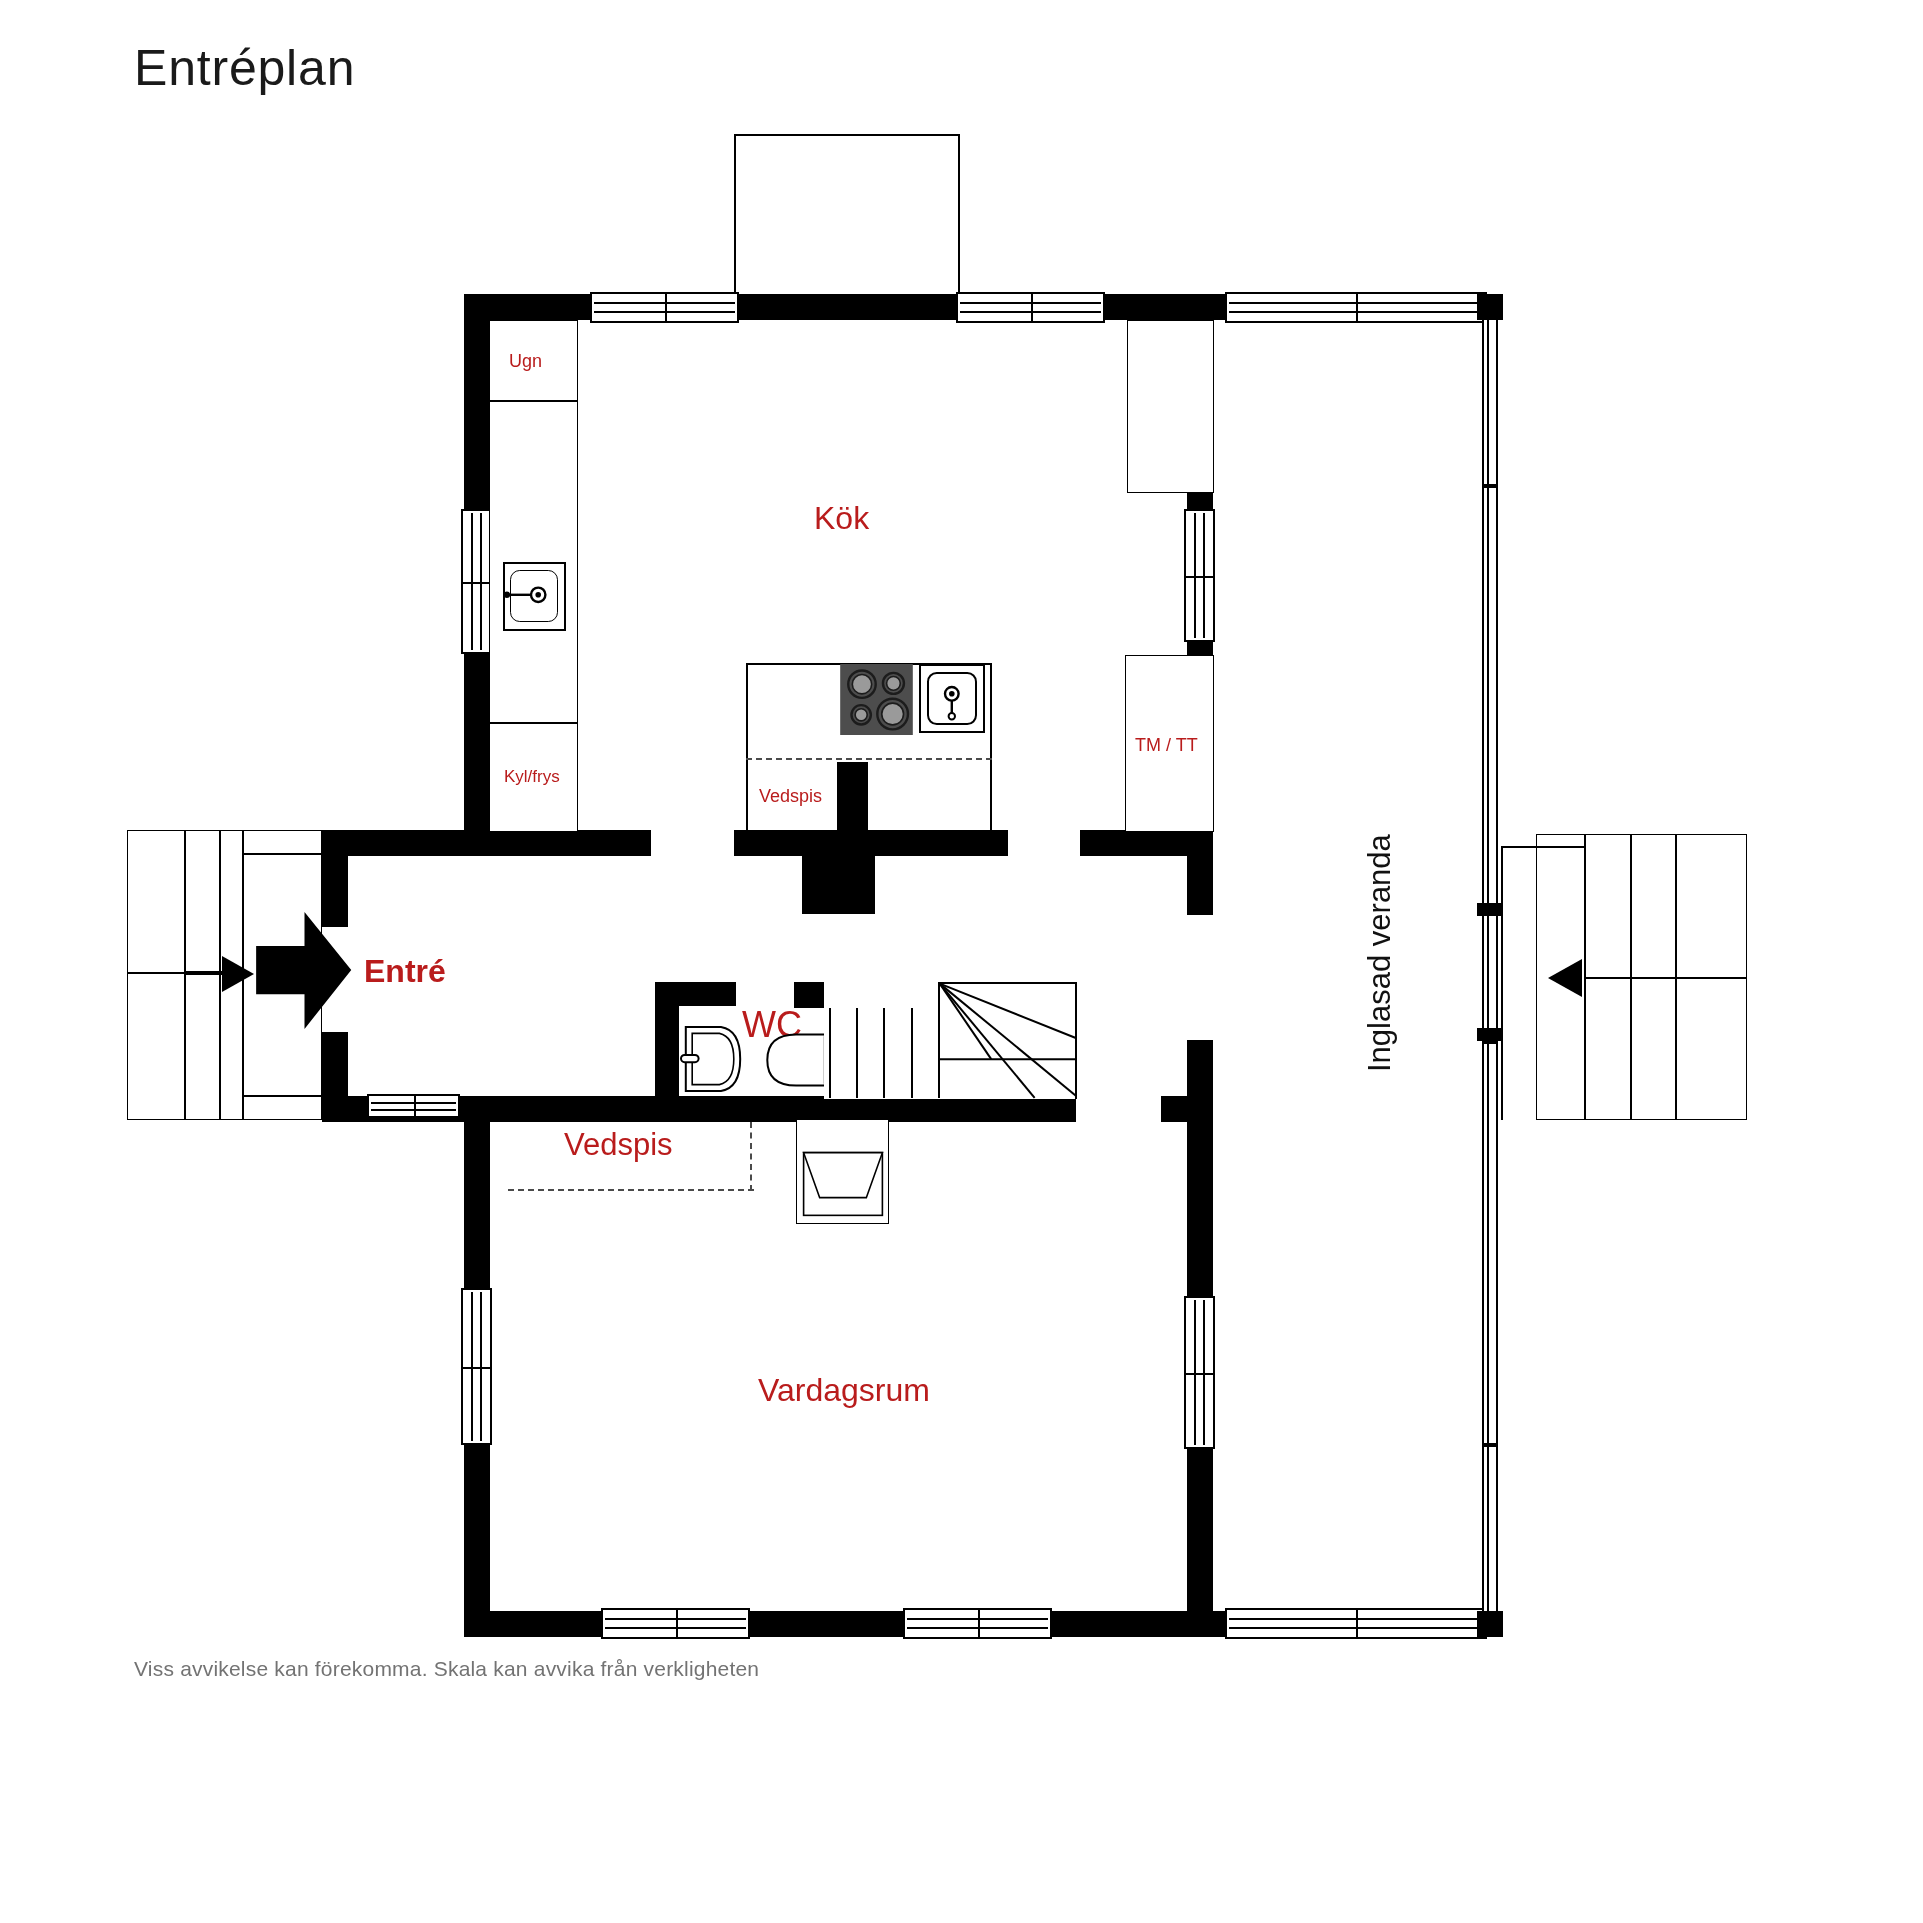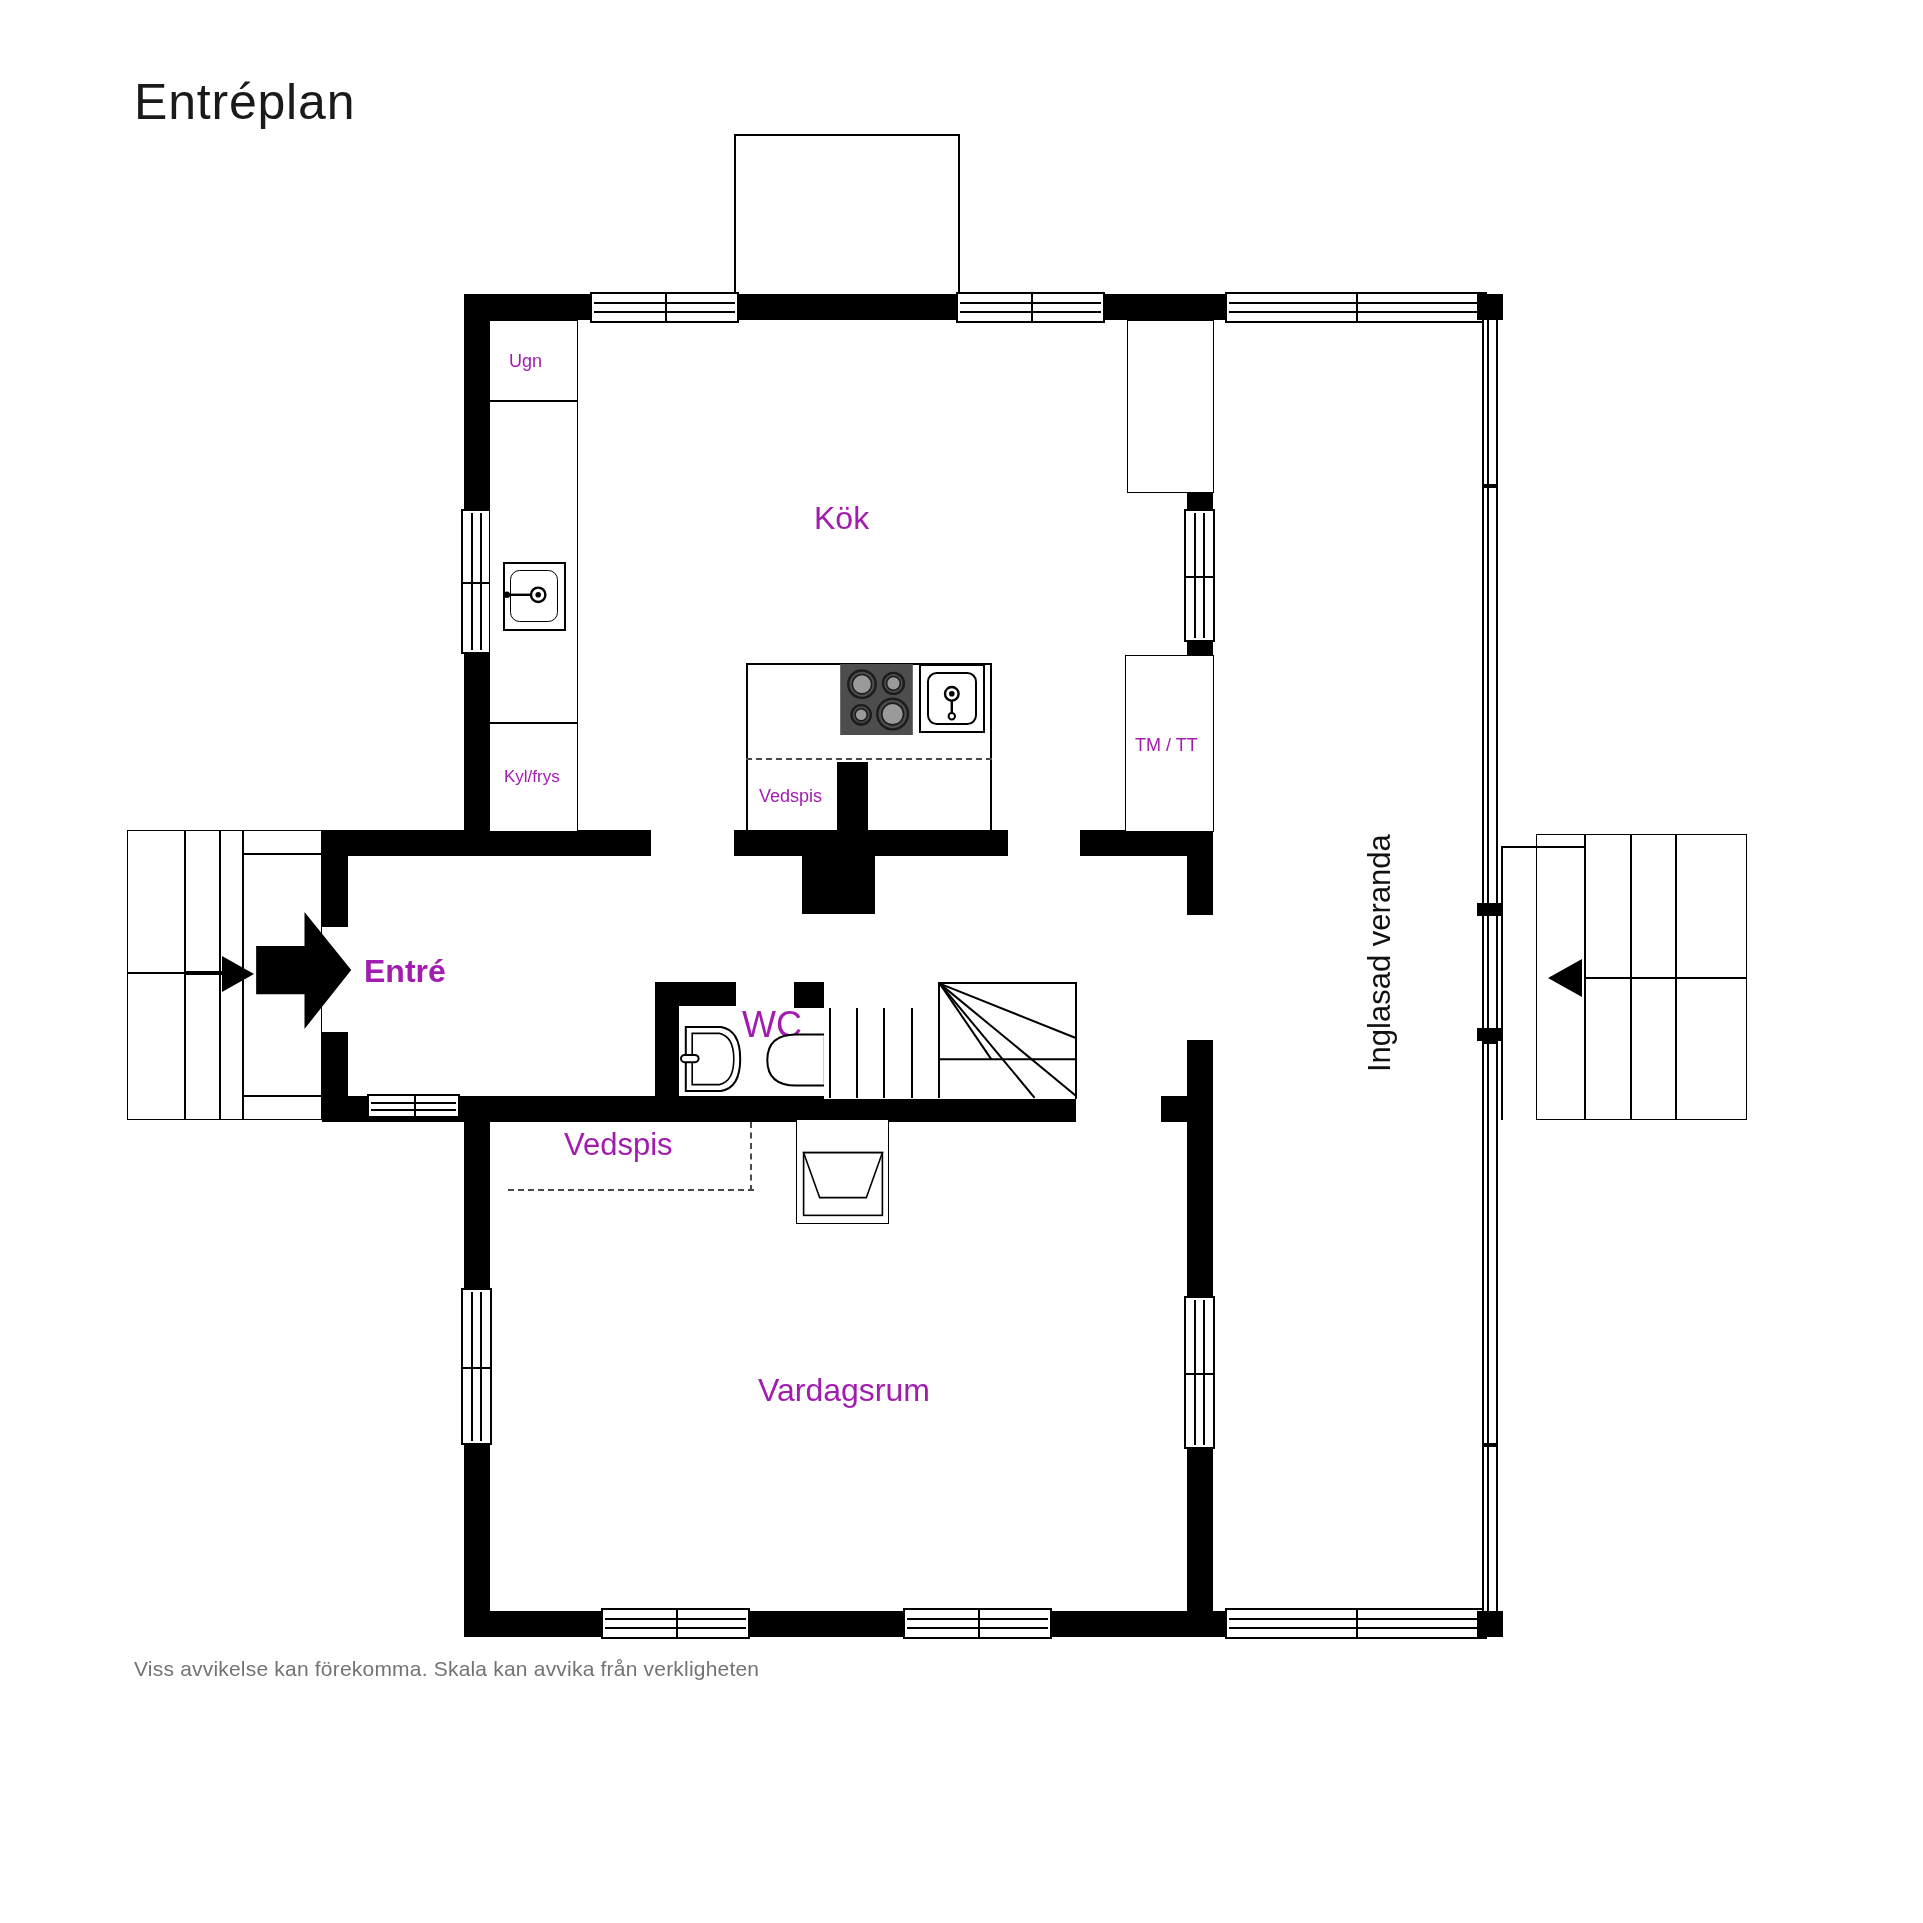--- a/index.html
+++ b/index.html
@@ -10,33 +10,32 @@
     color:#111111;
     overflow:hidden;
     position:relative;
   }
   #page{position:absolute;inset:0;background:#fff;}
 
   #title{
     position:absolute;left:134px;top:39px;
     font-size:50px;letter-spacing:0.8px;font-weight:400;color:#1a1a1a;
     white-space:nowrap;
-    margin-top:34px;
   }
   #footer{
     position:absolute;left:134px;top:1657px;
     font-size:21px;color:#737373;white-space:nowrap;letter-spacing:0.2px;
   }
 
   
   .wall{position:absolute;background:#000;}
   .thin{position:absolute;border:1.6px solid #000;background:#fff;box-sizing:border-box;}
   .thin1{position:absolute;border:1.2px solid #000;background:#fff;box-sizing:border-box;}
   .line{position:absolute;background:#000;}
-  .lbl{position:absolute;white-space:nowrap;color:#a21caf;}
+  .lbl{position:absolute;white-space:nowrap;color:#b91c1c;}
   .lbl-room{font-size:32px;}
   .lbl-small{font-size:18px;}
   .dashed-h{position:absolute;border-top:2.4px dashed #4a4a4a;}
   .dashed-v{position:absolute;border-left:2.4px dashed #4a4a4a;}
 
   
   
   .win-h{position:absolute;background:#fff;border:2px solid #000;box-sizing:border-box;}
   .win-h::before{content:"";position:absolute;left:1.6px;right:1.6px;top:28%;height:2px;background:#000;}
   .win-h::after{content:"";position:absolute;left:1.6px;right:1.6px;top:64%;height:2px;background:#000;}

